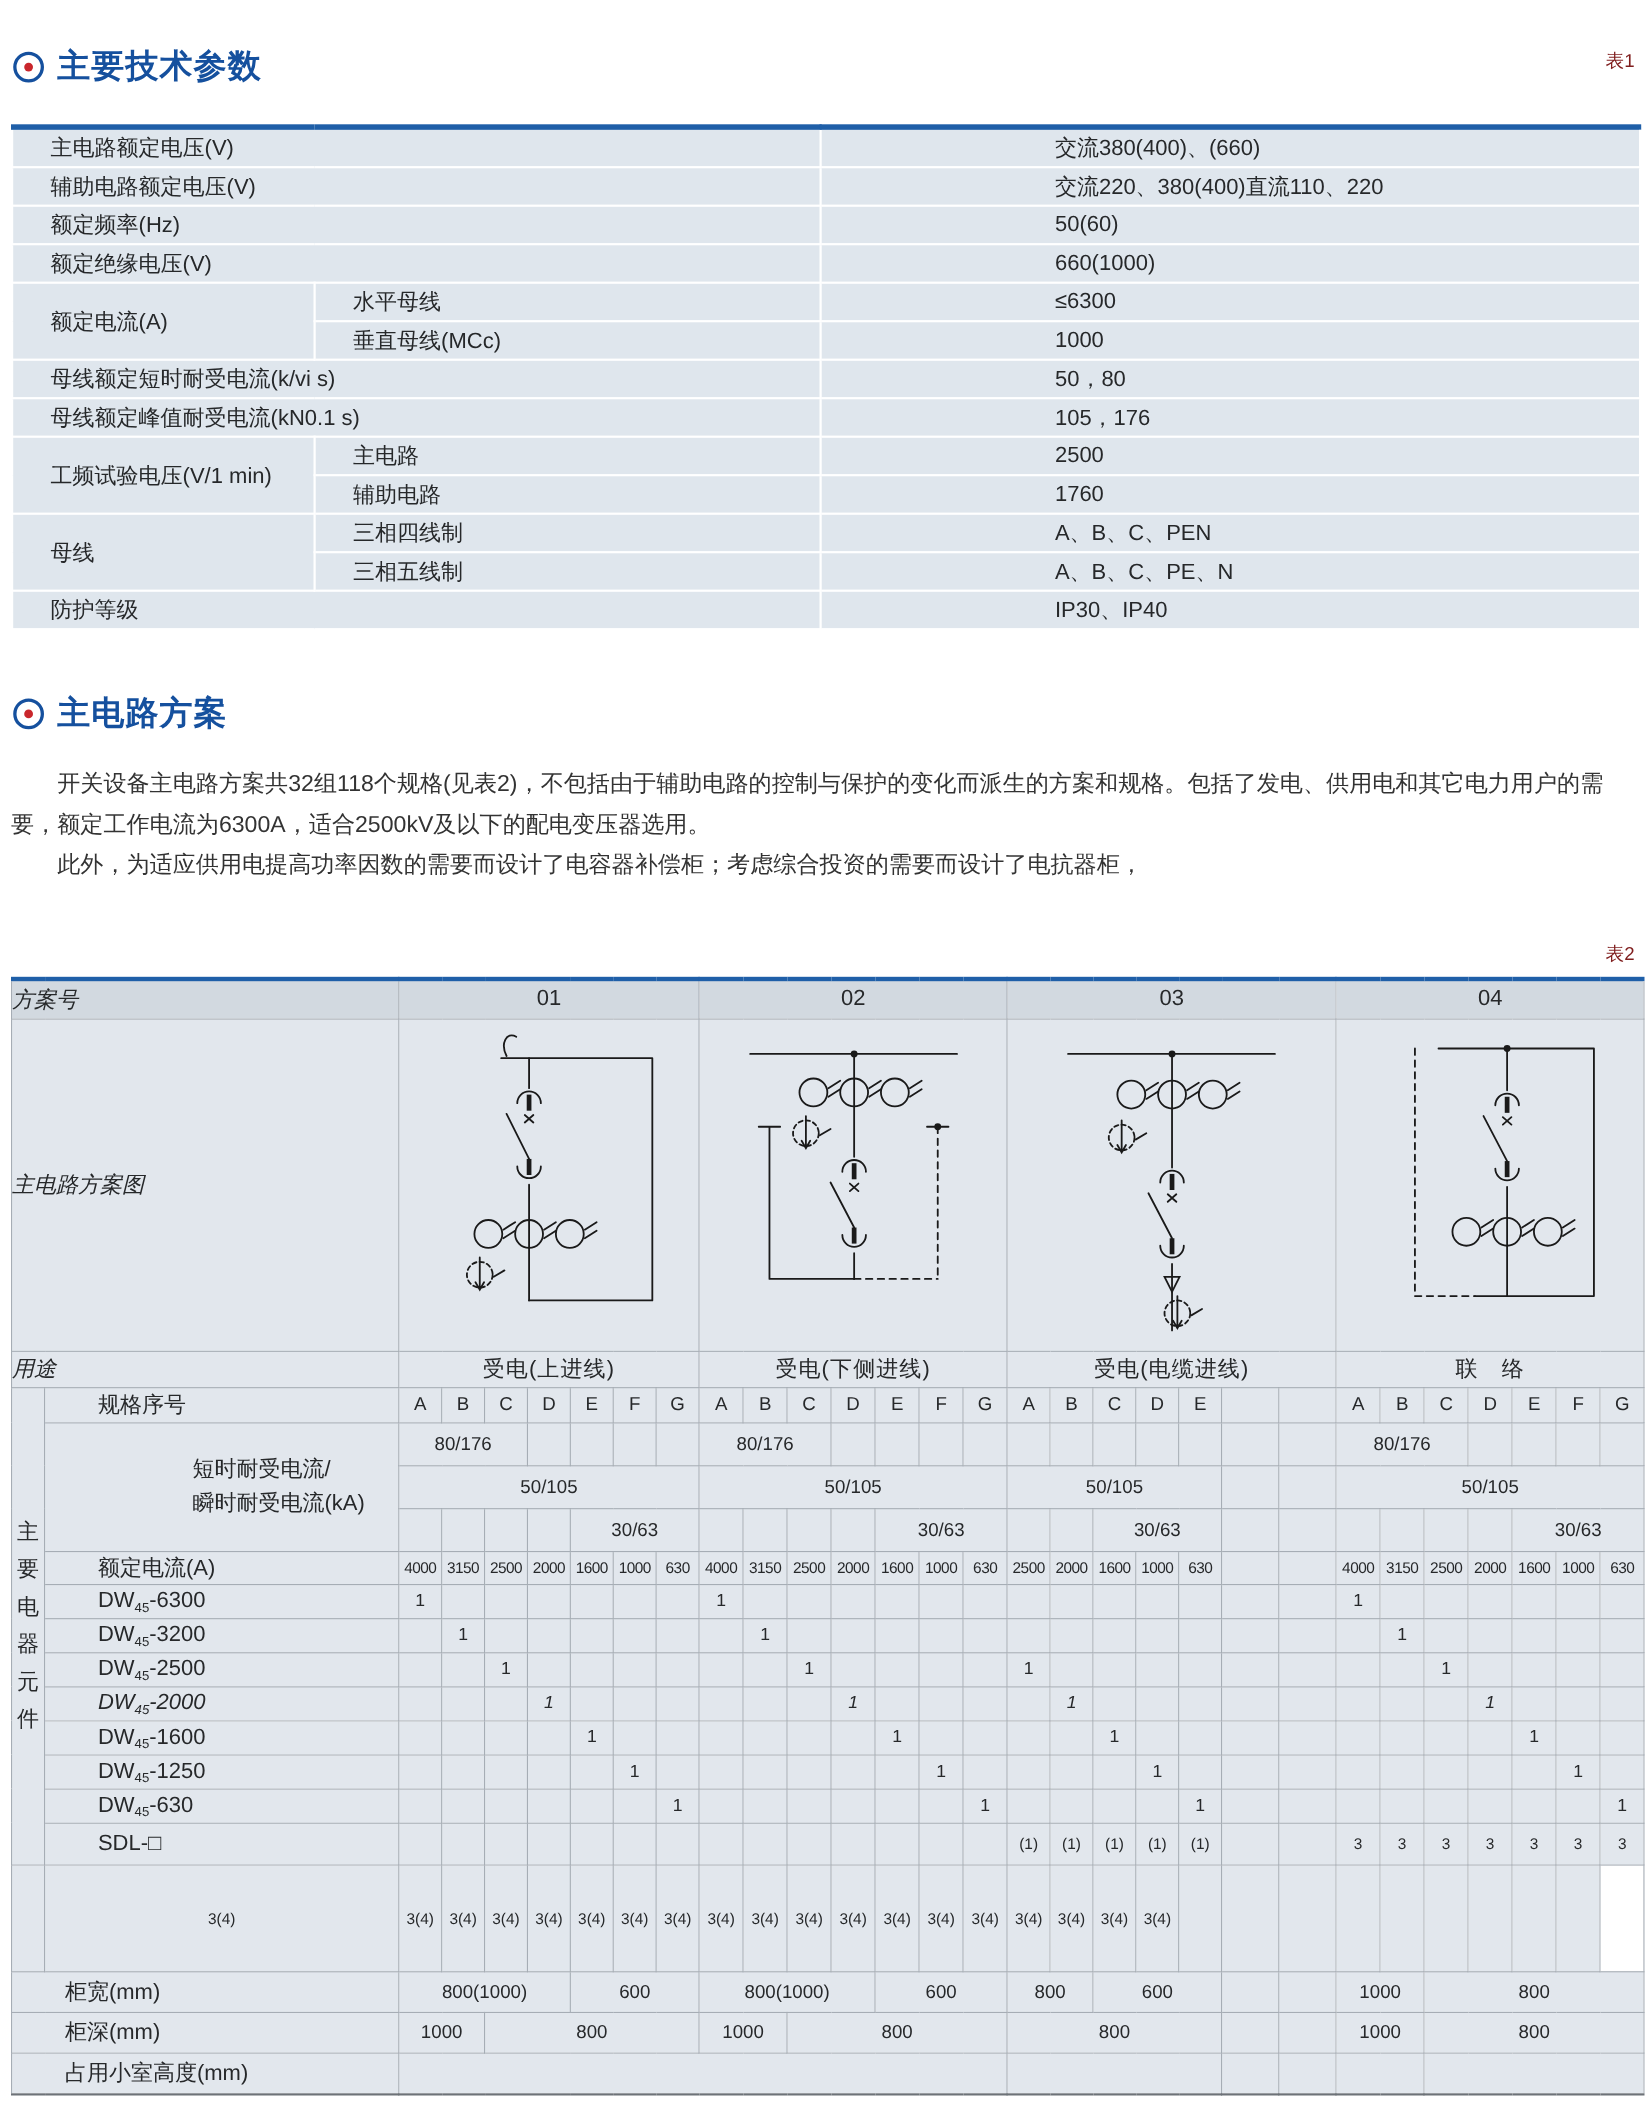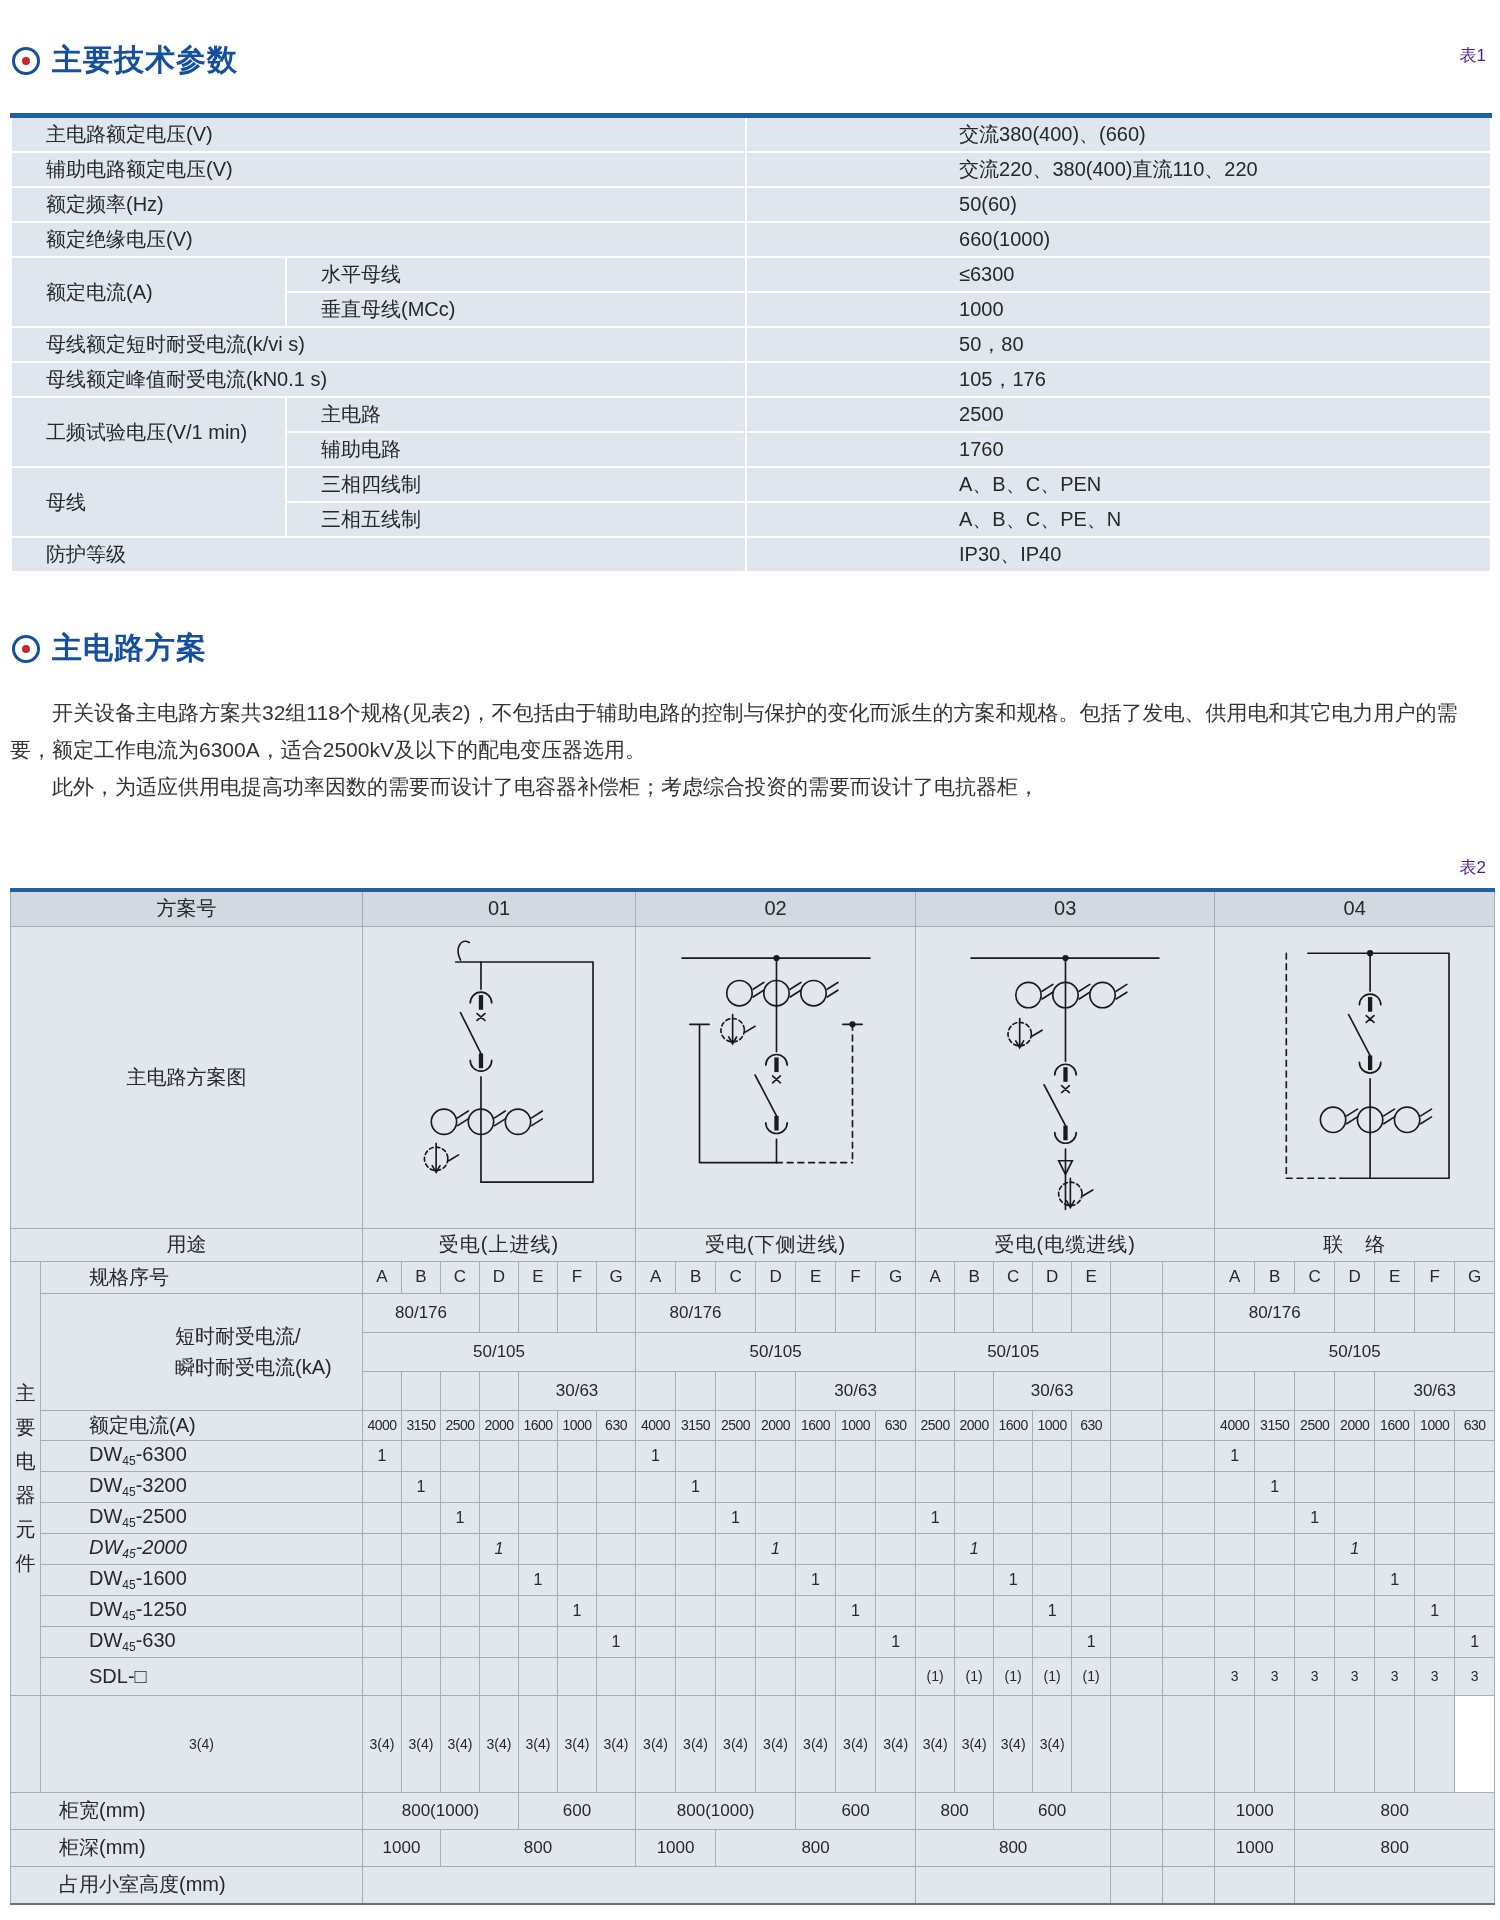--- a/index.html
+++ b/index.html
@@ -4,42 +4,42 @@
 <style>
   html,body{margin:0;padding:0;background:#fff;}
   body{font-family:"Liberation Sans","DejaVu Sans",sans-serif;color:#26282a;}
   .page{position:relative;width:1500px;height:1920px;background:#ffffff;overflow:hidden;}
 
   .sec-title{position:absolute;left:12px;display:flex;align-items:center;gap:12px;
              color:#15509e;font-size:30px;font-weight:bold;letter-spacing:1px;}
   .bullseye{display:inline-block;width:22px;height:22px;border:3px solid #15509e;border-radius:50%;position:relative;flex:0 0 auto;}
   .bullseye::after{content:"";position:absolute;left:50%;top:50%;transform:translate(-50%,-50%);
              width:8px;height:8px;border-radius:50%;background:#c9262c;}
-  .tbl-tag{position:absolute;right:14px;font-size:17px;color:#4c1d95;}
+  .tbl-tag{position:absolute;right:14px;font-size:17px;color:#7f1d1d;}
 
   table{border-collapse:collapse;table-layout:fixed;}
 
   
   .t1{position:absolute;left:10px;top:113px;width:1480px;
       border-top:5px solid #1f5fa8;border-bottom:2px solid #82878d;
       border-left:1px solid #c9ced4;border-right:1px solid #c9ced4;}
   .t1 td{background:#dfe6ed;border:2px solid #ffffff;font-size:20px;height:33px;padding:0;}
   .t1 td.lab{padding-left:34px;}
   .t1 td.sub{padding-left:34px;}
   .t1 td.val{padding-left:212px;}
 
   
   .t2{position:absolute;left:10px;top:888px;width:1484px;
       border-top:4px solid #1f5fa8;border-bottom:2px solid #6d7278;
       border-left:1px solid #a6adb5;border-right:1px solid #a6adb5;}
   .t2 td{border:1px solid #a6adb5;background:#e2e7ed;text-align:center;
          font-size:17px;padding:0;overflow:hidden;}
   .t2 tr.head td{background:#d2d9e0;font-size:20px;}
   .t2 td.lab{text-align:left;padding-left:48px;font-size:20px;}
-  .t2 td.lab2{text-align:center;font-size:20px;}
+  .t2 td.lab2{text-align:left;font-size:20px;font-style:italic;}
   .t2 td.blab{}
   .t2 td.ka{text-align:left;padding-left:134px;font-size:20px;line-height:1.55;}
   .t2 td.side{padding:0;}
   .t2 td.side div{font-size:20px;line-height:34px;text-align:center;}
   .t2 td.num{font-size:14px;letter-spacing:-0.5px;}
   .t2 td.small{font-size:14px;}
   .t2 td.one{font-size:16px;}
   .t2 td.u20{font-size:20px;letter-spacing:1px;}
   .t2 td.v17{font-size:17px;}
   .t2 td.diag{background:#e2e7ed;vertical-align:middle;}

